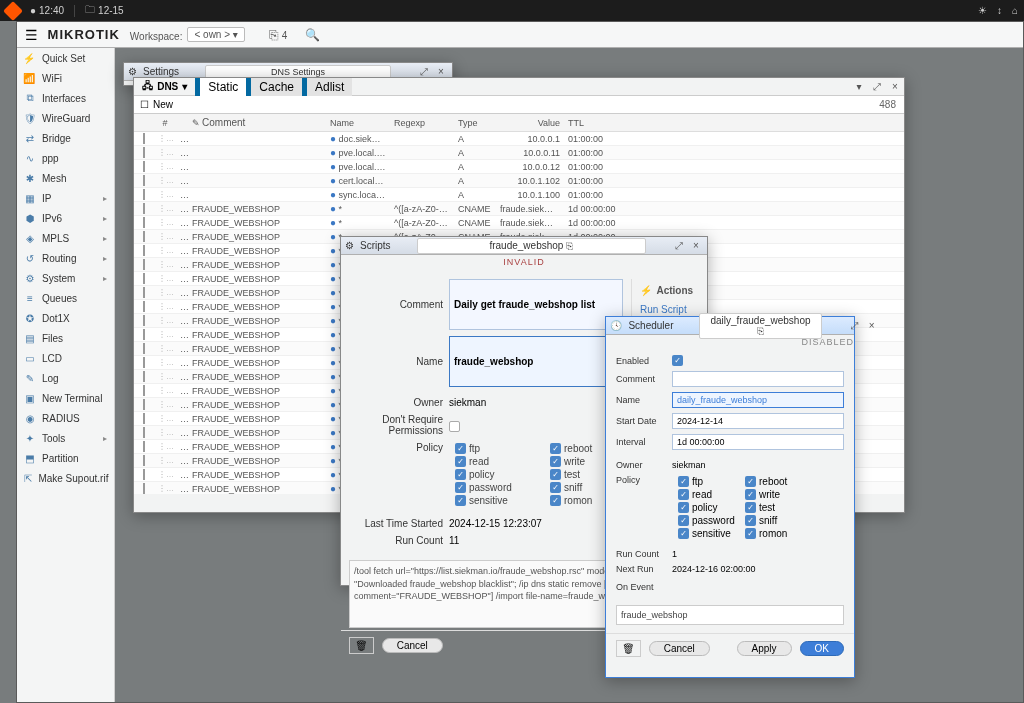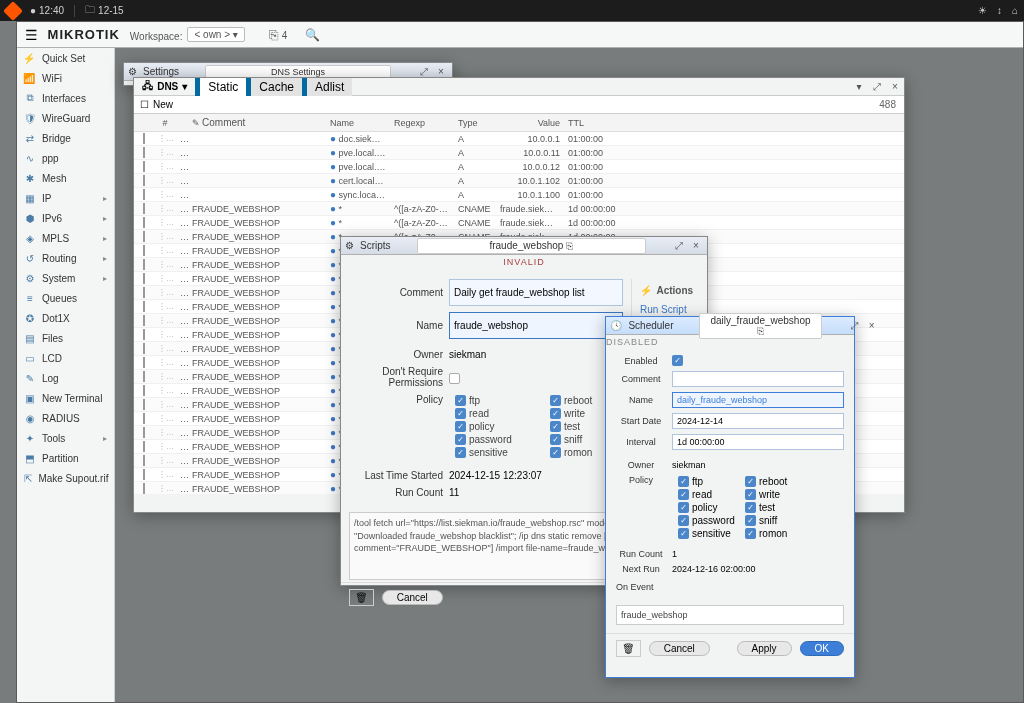--- a/index.html
+++ b/index.html
@@ -66,42 +66,42 @@
 
 
 .win-scripts { top: 188px; left: 225px; width: 368px; height: 350px; z-index: 3; }
 .scripts-body { padding: 6px 0; display: flex; }
 .scripts-left { flex: 1; padding: 0 8px; }
 .scripts-right { width: 76px; border-left: 1px solid #ddd; padding: 6px 8px; }
 .invalid-banner { text-align: center; font-size: 9px; color: #a94040; padding: 2px 0 6px; letter-spacing: 1px; }
 .frow { display: flex; align-items: center; margin-bottom: 6px; font-size: 10px; }
 .frow .lbl { width: 100px; text-align: right; padding-right: 6px; color: #333; }
 .frow .val { flex: 1; }
-.frow input[type="text"] { width: 100%; border: 1px solid #b0c4de; background: #f3f7ff; padding: 7px 4px; font-size: 10px; }
+.frow input[type="text"] { width: 100%; border: 1px solid #b0c4de; background: #f3f7ff; padding: 19px 4px; font-size: 10px; font-weight: bold; }
 .frow input.hl { border-color: #3b78c4; background: #eef5ff; }
 .pol-grid { display: grid; grid-template-columns: 85px 70px; gap: 2px 10px; margin-left: 106px; font-size: 10px; }
 .pol-grid label { display: flex; gap: 3px; align-items: center; color: #444; }
 .chkbox { width: 11px; height: 11px; background: #4a86c8; border-radius: 2px; display: inline-flex; align-items: center; justify-content: center; color: #fff; font-size: 8px; }
 .chkbox::after { content: "✓"; }
 .chkbox.off { background: #fff; border: 1px solid #aaa; }
 .chkbox.off::after { content: ""; }
 .source-box { margin: 2px 8px; border: 1px solid #ccc; padding: 4px; font-size: 9px; color: #555; background: #fafafa; height: 68px; overflow: hidden; line-height: 1.4; }
 .btn-row { display: flex; gap: 8px; padding: 6px 8px; border-top: 1px solid #ddd; align-items: center; }
 .btn, button.btn { background: #e8e8e8; border: 1px solid #bbb; padding: 1px 14px; font-size: 10px; cursor: pointer; border-radius: 8px; }
 .btn.blue { background: #3d7ed8; color: #fff; border-color: #2d6ab8; }
 .actions-head { font-size: 10px; font-weight: bold; display: flex; gap: 4px; align-items: center; color: #555; margin-bottom: 6px; }
 .actions-link { font-size: 10px; color: #3b78c4; padding: 2px 0; cursor: pointer; }
 
 
 .win-sched { top: 268px; left: 490px; width: 250px; height: 362px; z-index: 4; border-color: #3d7ed8; }
 .win-sched .win-title { background: linear-gradient(#dcebff, #c5ddfa); }
-.disabled-banner { text-align: left; font-size: 9px; color: #888; padding: 2px 0 4px; letter-spacing: 1px; }
+.disabled-banner { text-align: right; font-size: 9px; color: #888; padding: 2px 0 4px; letter-spacing: 1px; }
 .sched-body { padding: 4px 10px; }
 .srow { display: flex; align-items: center; margin-bottom: 5px; font-size: 10px; }
-.srow .lbl { width: 56px; text-align: center; padding-right: 6px; color: #333; font-size: 9px; }
+.srow .lbl { width: 56px; text-align: left; padding-right: 6px; color: #333; font-size: 9px; }
 .srow .val { flex: 1; font-size: 9px; }
 .srow input[type="text"] { width: 100%; border: 1px solid #b0c4de; padding: 2px 4px; font-size: 9px; }
 .srow input.name-hl { border: 1px solid #3d7ed8; background: #eef5ff; color: #3d7ed8; }
 .spol-grid { display: grid; grid-template-columns: 64px 60px; gap: 2px 3px; margin-left: 62px; font-size: 9px; }
 .spol-grid label { display: flex; gap: 3px; align-items: center; }
 .event-box { margin: 4px 10px 8px 10px; border: 1px solid #ccc; padding: 4px; font-size: 9px; color: #444; background: #fff; height: 20px; }
 .sched-btns { display: flex; gap: 8px; padding: 6px 10px; border-top: 1px solid #ddd; align-items: center; }
 .sched-btns .sp { flex: 1; }
 </style>
 </head>

